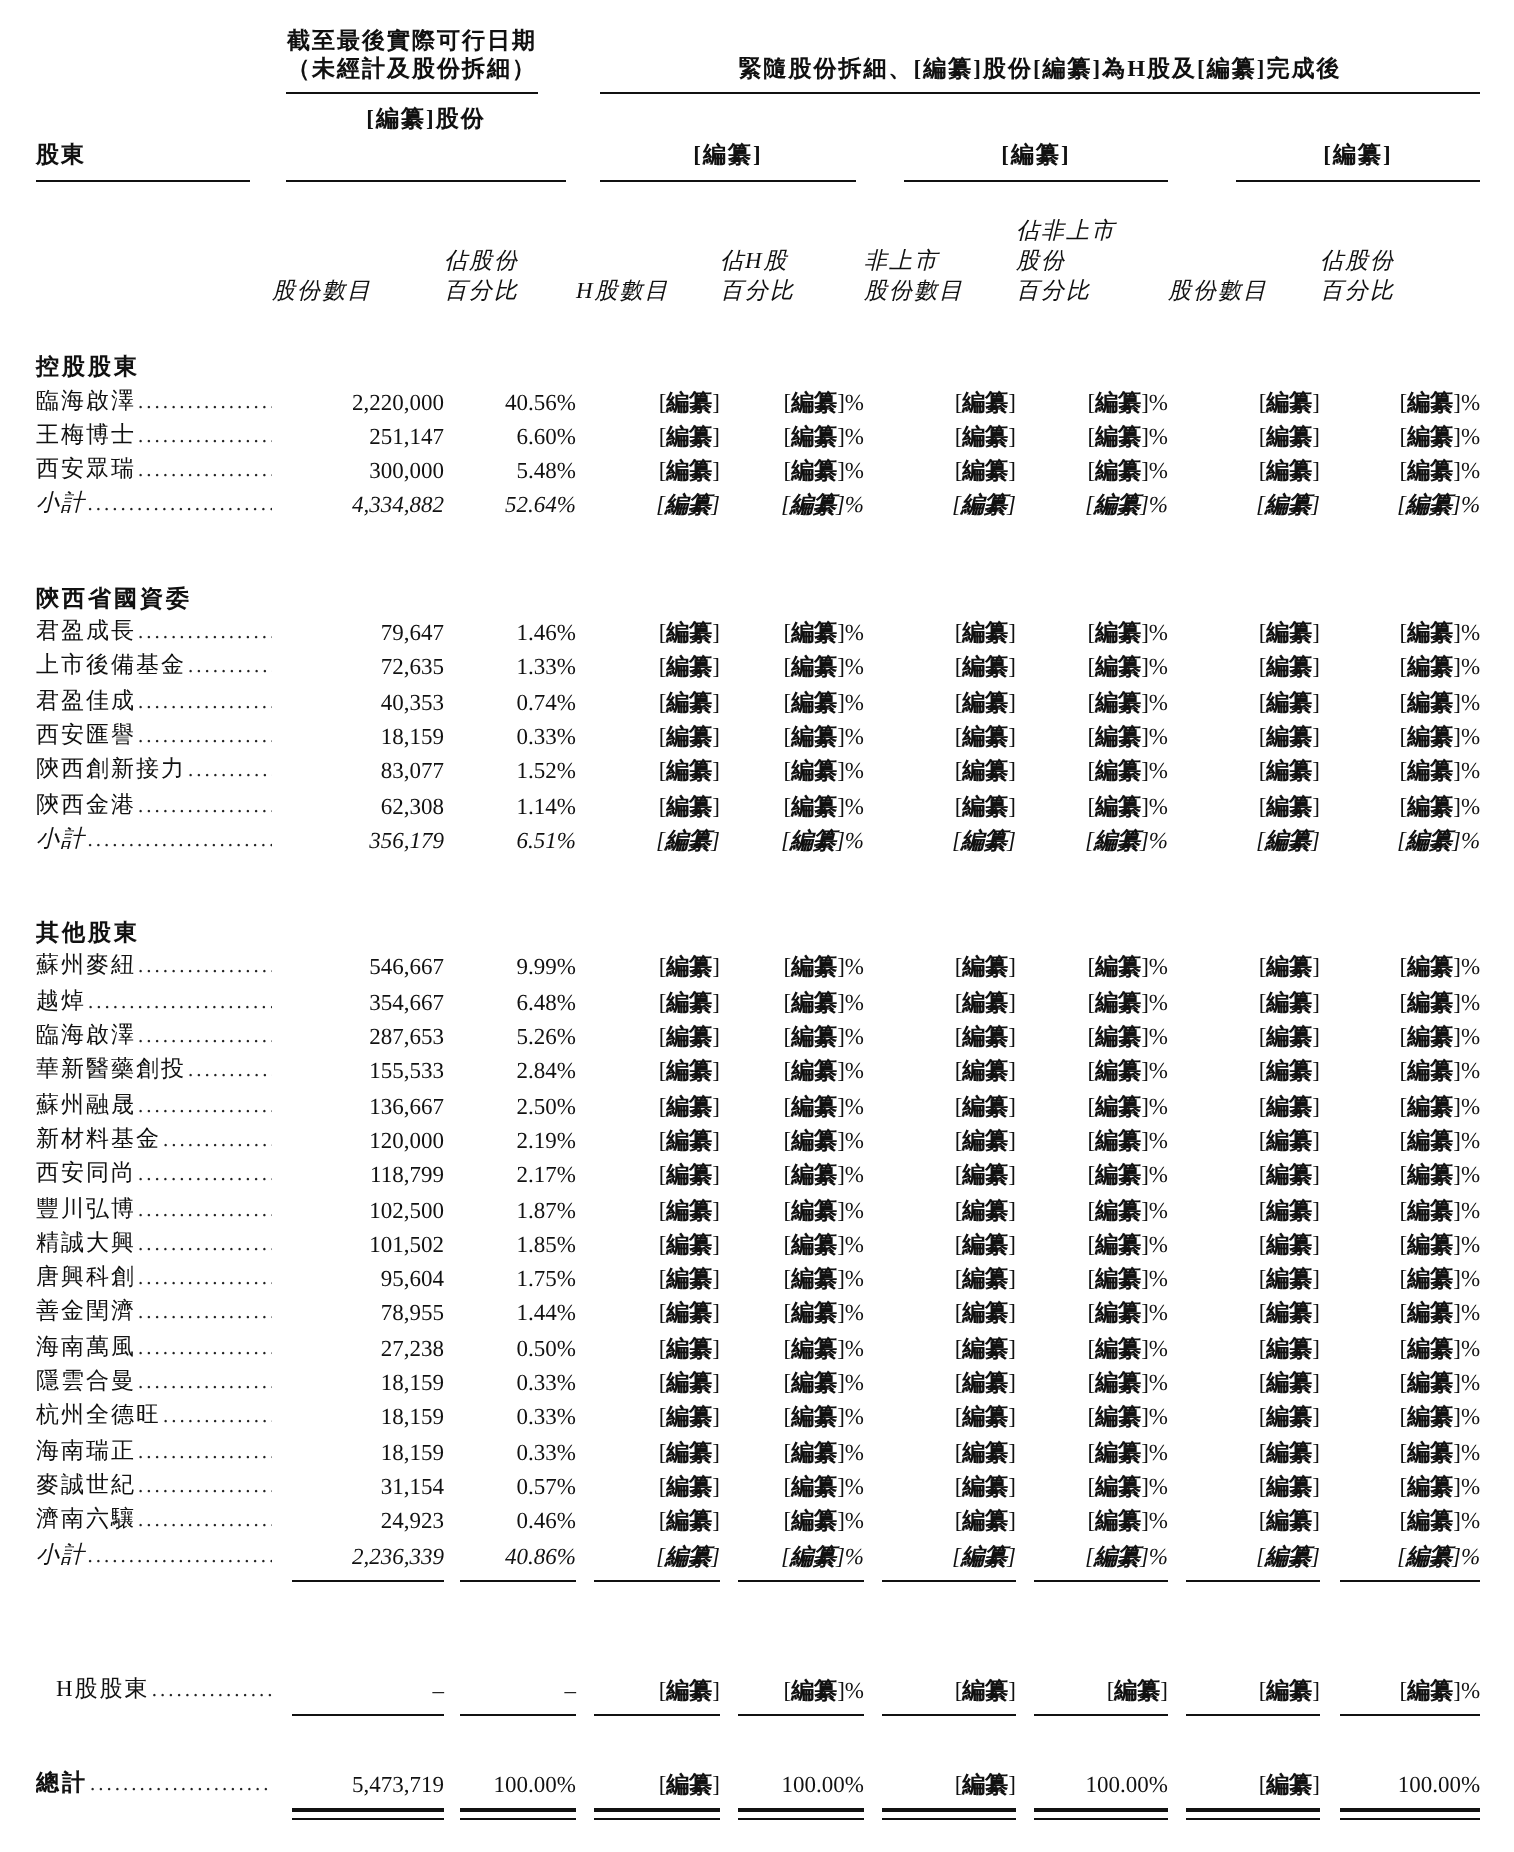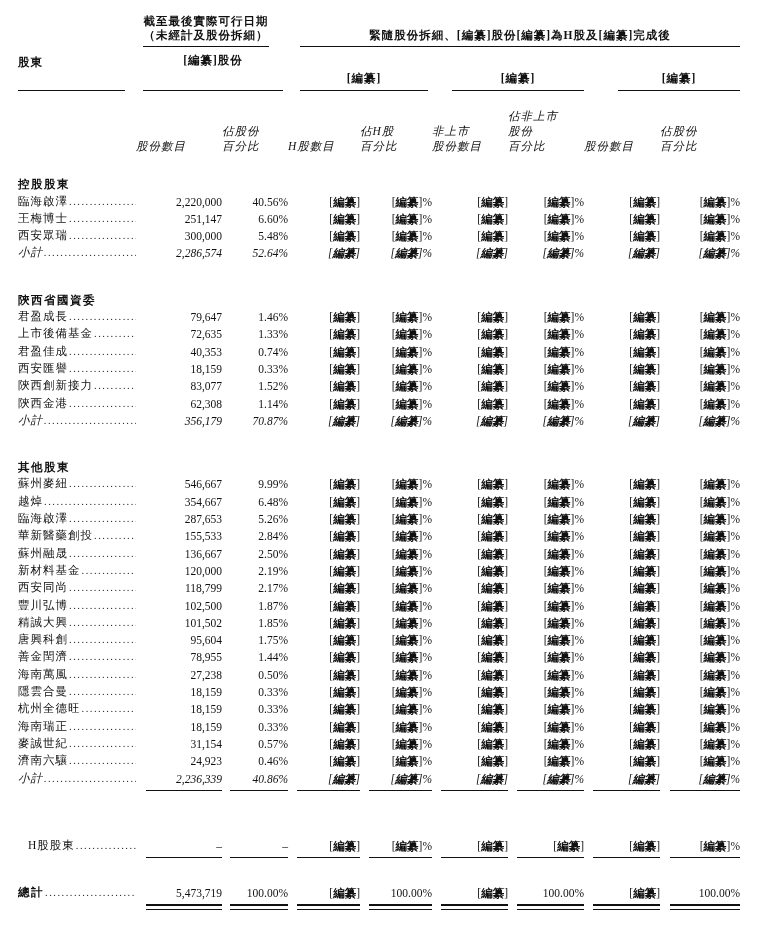--- a/index.html
+++ b/index.html
@@ -9,21 +9,21 @@
     font-size:11.5px;-webkit-font-smoothing:antialiased;
   }
   .page{padding:14px 17px 0 18px;}
   table{border-collapse:collapse;table-layout:fixed;width:722px;}
   td{padding:0;vertical-align:bottom;line-height:16.3px;}
   
   .hdr{font-weight:bold;letter-spacing:1px;}
   .g1{ text-align:center;border-bottom:1.5px solid #111;padding-bottom:4px;margin:0 19px 0 7px;line-height:14px;}
   .g2{ text-align:center;border-bottom:1.5px solid #111;padding-bottom:4px;margin-left:12px;line-height:14px;}
   .r-gsub td > div{margin-top:5px;}
-  .stub{border-bottom:1.5px solid #111;margin-right:11px;padding-bottom:20px;text-align:left;}
+  .stub{border-bottom:1.5px solid #111;margin-right:11px;padding-bottom:4px;text-align:left;}
   .g1s{text-align:center;border-bottom:1.5px solid #111;padding-bottom:22px;margin:0 5px 0 7px;}
   .g2s1{text-align:center;border-bottom:1.5px solid #111;padding-bottom:4px;margin-left:12px;margin-right:4px;}
   .g2s2{text-align:center;border-bottom:1.5px solid #111;padding-bottom:4px;margin-left:20px;}
   .g2s3{text-align:center;border-bottom:1.5px solid #111;padding-bottom:4px;margin-left:34px;}
   .r-cols td{vertical-align:bottom;text-align:left;padding-top:18px;padding-bottom:12px;}
   .chl{font-style:italic;line-height:15px;letter-spacing:1px;white-space:nowrap;}
   
   .ncell{display:flex;align-items:baseline;overflow:hidden;}
   .nm{letter-spacing:1px;white-space:nowrap;}
   .dots{flex:1;overflow:hidden;white-space:nowrap;letter-spacing:1.5px;font-size:10.5px;color:#222;padding-left:1px;}
@@ -168,21 +168,21 @@
           <td class="num">[<b>編纂</b>]</td>
           <td class="num">[<b>編纂</b>]%</td>
         </tr>
         <tr class="it">
           <td>
             <div class="ncell">
               <span class="nm">小計</span>
               <span class="dots">......................................................................</span>
             </div>
           </td>
-          <td class="num">2,286,574</td>
+          <td class="num">4,334,882</td>
           <td class="num">52.64%</td>
           <td class="num">[<b>編纂</b>]</td>
           <td class="num">[<b>編纂</b>]%</td>
           <td class="num">[<b>編纂</b>]</td>
           <td class="num">[<b>編纂</b>]%</td>
           <td class="num">[<b>編纂</b>]</td>
           <td class="num">[<b>編纂</b>]%</td>
         </tr>
         <tr>
           <td colspan="9" style="height: 30px;"></td>
@@ -287,21 +287,21 @@
           <td class="num">[<b>編纂</b>]%</td>
         </tr>
         <tr class="it">
           <td>
             <div class="ncell">
               <span class="nm">小計</span>
               <span class="dots">......................................................................</span>
             </div>
           </td>
           <td class="num">356,179</td>
-          <td class="num">70.87%</td>
+          <td class="num">6.51%</td>
           <td class="num">[<b>編纂</b>]</td>
           <td class="num">[<b>編纂</b>]%</td>
           <td class="num">[<b>編纂</b>]</td>
           <td class="num">[<b>編纂</b>]%</td>
           <td class="num">[<b>編纂</b>]</td>
           <td class="num">[<b>編纂</b>]%</td>
         </tr>
         <tr>
           <td colspan="9" style="height: 30px;"></td>
         </tr>

